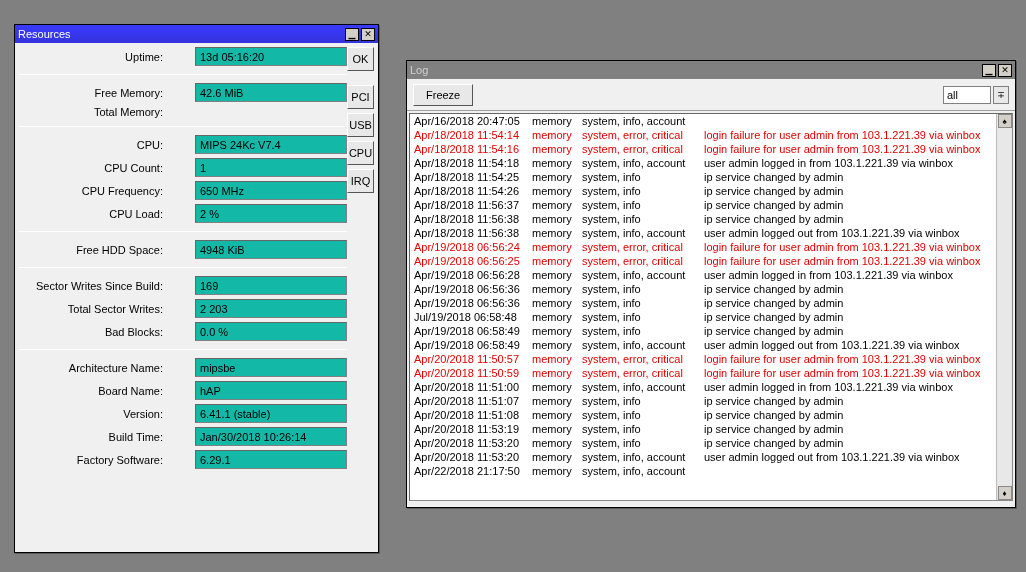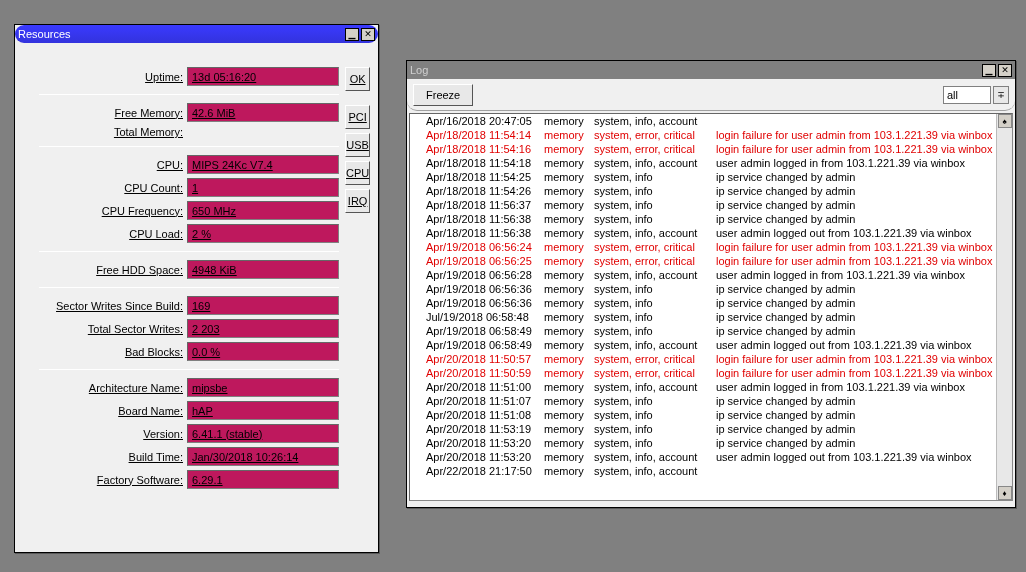--- a/index.html
+++ b/index.html
@@ -21,57 +21,56 @@
   }
   .titlebar {
     display: flex;
     align-items: center;
     justify-content: space-between;
     height: 18px;
     padding: 0 3px;
     color: #fff;
     font-size: 11px;
   }
-  .titlebar.active { background: linear-gradient(#3a3aff,#3333dd); border-radius: 9px; }
+  .titlebar.active { background: linear-gradient(#3a3aff,#3333dd); }
   .titlebar.inactive { background: #808080; color: #d0d0d0; }
   .titlebar-buttons { display: flex; gap: 2px; }
   .tb-btn {
     width: 14px; height: 13px;
     background: #d4d0c8;
     border: 1px solid #000;
     display: flex; align-items: center; justify-content: center;
     font-size: 9px; color: #000;
     cursor: pointer;
   }
   .resources-body {
     display: flex;
-    padding: 24px;
-    gap: 6px;
-    text-decoration: underline;
+    padding: 4px;
   }
   .fields-col { flex: 1; display: flex; flex-direction: column; gap: 4px; }
   .btn-col { display: flex; flex-direction: column; gap: 4px; width: 56px; text-align: right; }
   .row { display: flex; align-items: center; gap: 4px; }
   .row label {
     width: 144px;
     text-align: right;
     color: #000;
     font-size: 11px;
   }
   .row input {
     flex: 1;
     height: 19px;
     padding: 1px 4px;
     border: 1px solid #808080;
     border-top-color: #666;
     border-left-color: #666;
-    background: #be185d;
+    background: #14b8a6;
     font-family: Arial, sans-serif;
     font-size: 11px;
     color: #000;
+    margin-left: 28px;
   }
   .row input:disabled { background: #f0f0f0; color:#444; }
   .sep { height: 1px; background: #a0a0a0; margin: 4px 0; border-bottom:1px solid #fff; }
   .btn {
     height: 24px;
     background: #e8e8e8;
     border: 1px solid #888;
     border-top-color: #fff; border-left-color: #fff;
     border-right-color:#555; border-bottom-color:#555;
     cursor: pointer;
@@ -79,41 +78,40 @@
     display:flex;align-items:center;justify-content:center;
   }
   
   .log-window { top: 60px; left: 406px; width: 610px; height: 448px; }
   .log-toolbar {
     display:flex; align-items:center; justify-content:space-between;
     padding: 4px 6px;
     background:#f0f0f0;
     border-bottom:1px solid #a0a0a0;
     height:32px;
-    border-radius:10px;
   }
   .log-toolbar .btn { height:22px; padding:0 12px; width:auto; }
   .filter-wrap { display:flex; gap:2px;padding-left:19px; }
   .filter-wrap input {
     width:48px; height:18px; border:1px solid #808080; font-size:11px; padding:0 3px; background:#fff;
   }
   .filter-wrap .dd {
     width:16px;height:18px;border:1px solid #808080;background:#e8e8e8;
     display:flex;align-items:center;justify-content:center;font-size:9px;cursor:pointer;
   }
   .log-table-wrap {
     position:relative;
     background:#fff;
     border:1px solid #888;
     border-top-color:#666; border-left-color:#666;
     margin:2px;
     height: calc(100% - 58px);
     overflow:hidden;
   }
-  .log-rows { position:absolute; top:0; left:12px; right:16px; }
+  .log-rows { position:absolute; top:0; left:0; right:16px; }
   .log-row {
     display:flex;
     height:14px;
     align-items:center;
     font-size:11px;
     white-space:nowrap;
     color:#000;
   }
   .log-row.error { color:#e00000; }
   .c1{ width:122px; padding-left:4px; }

